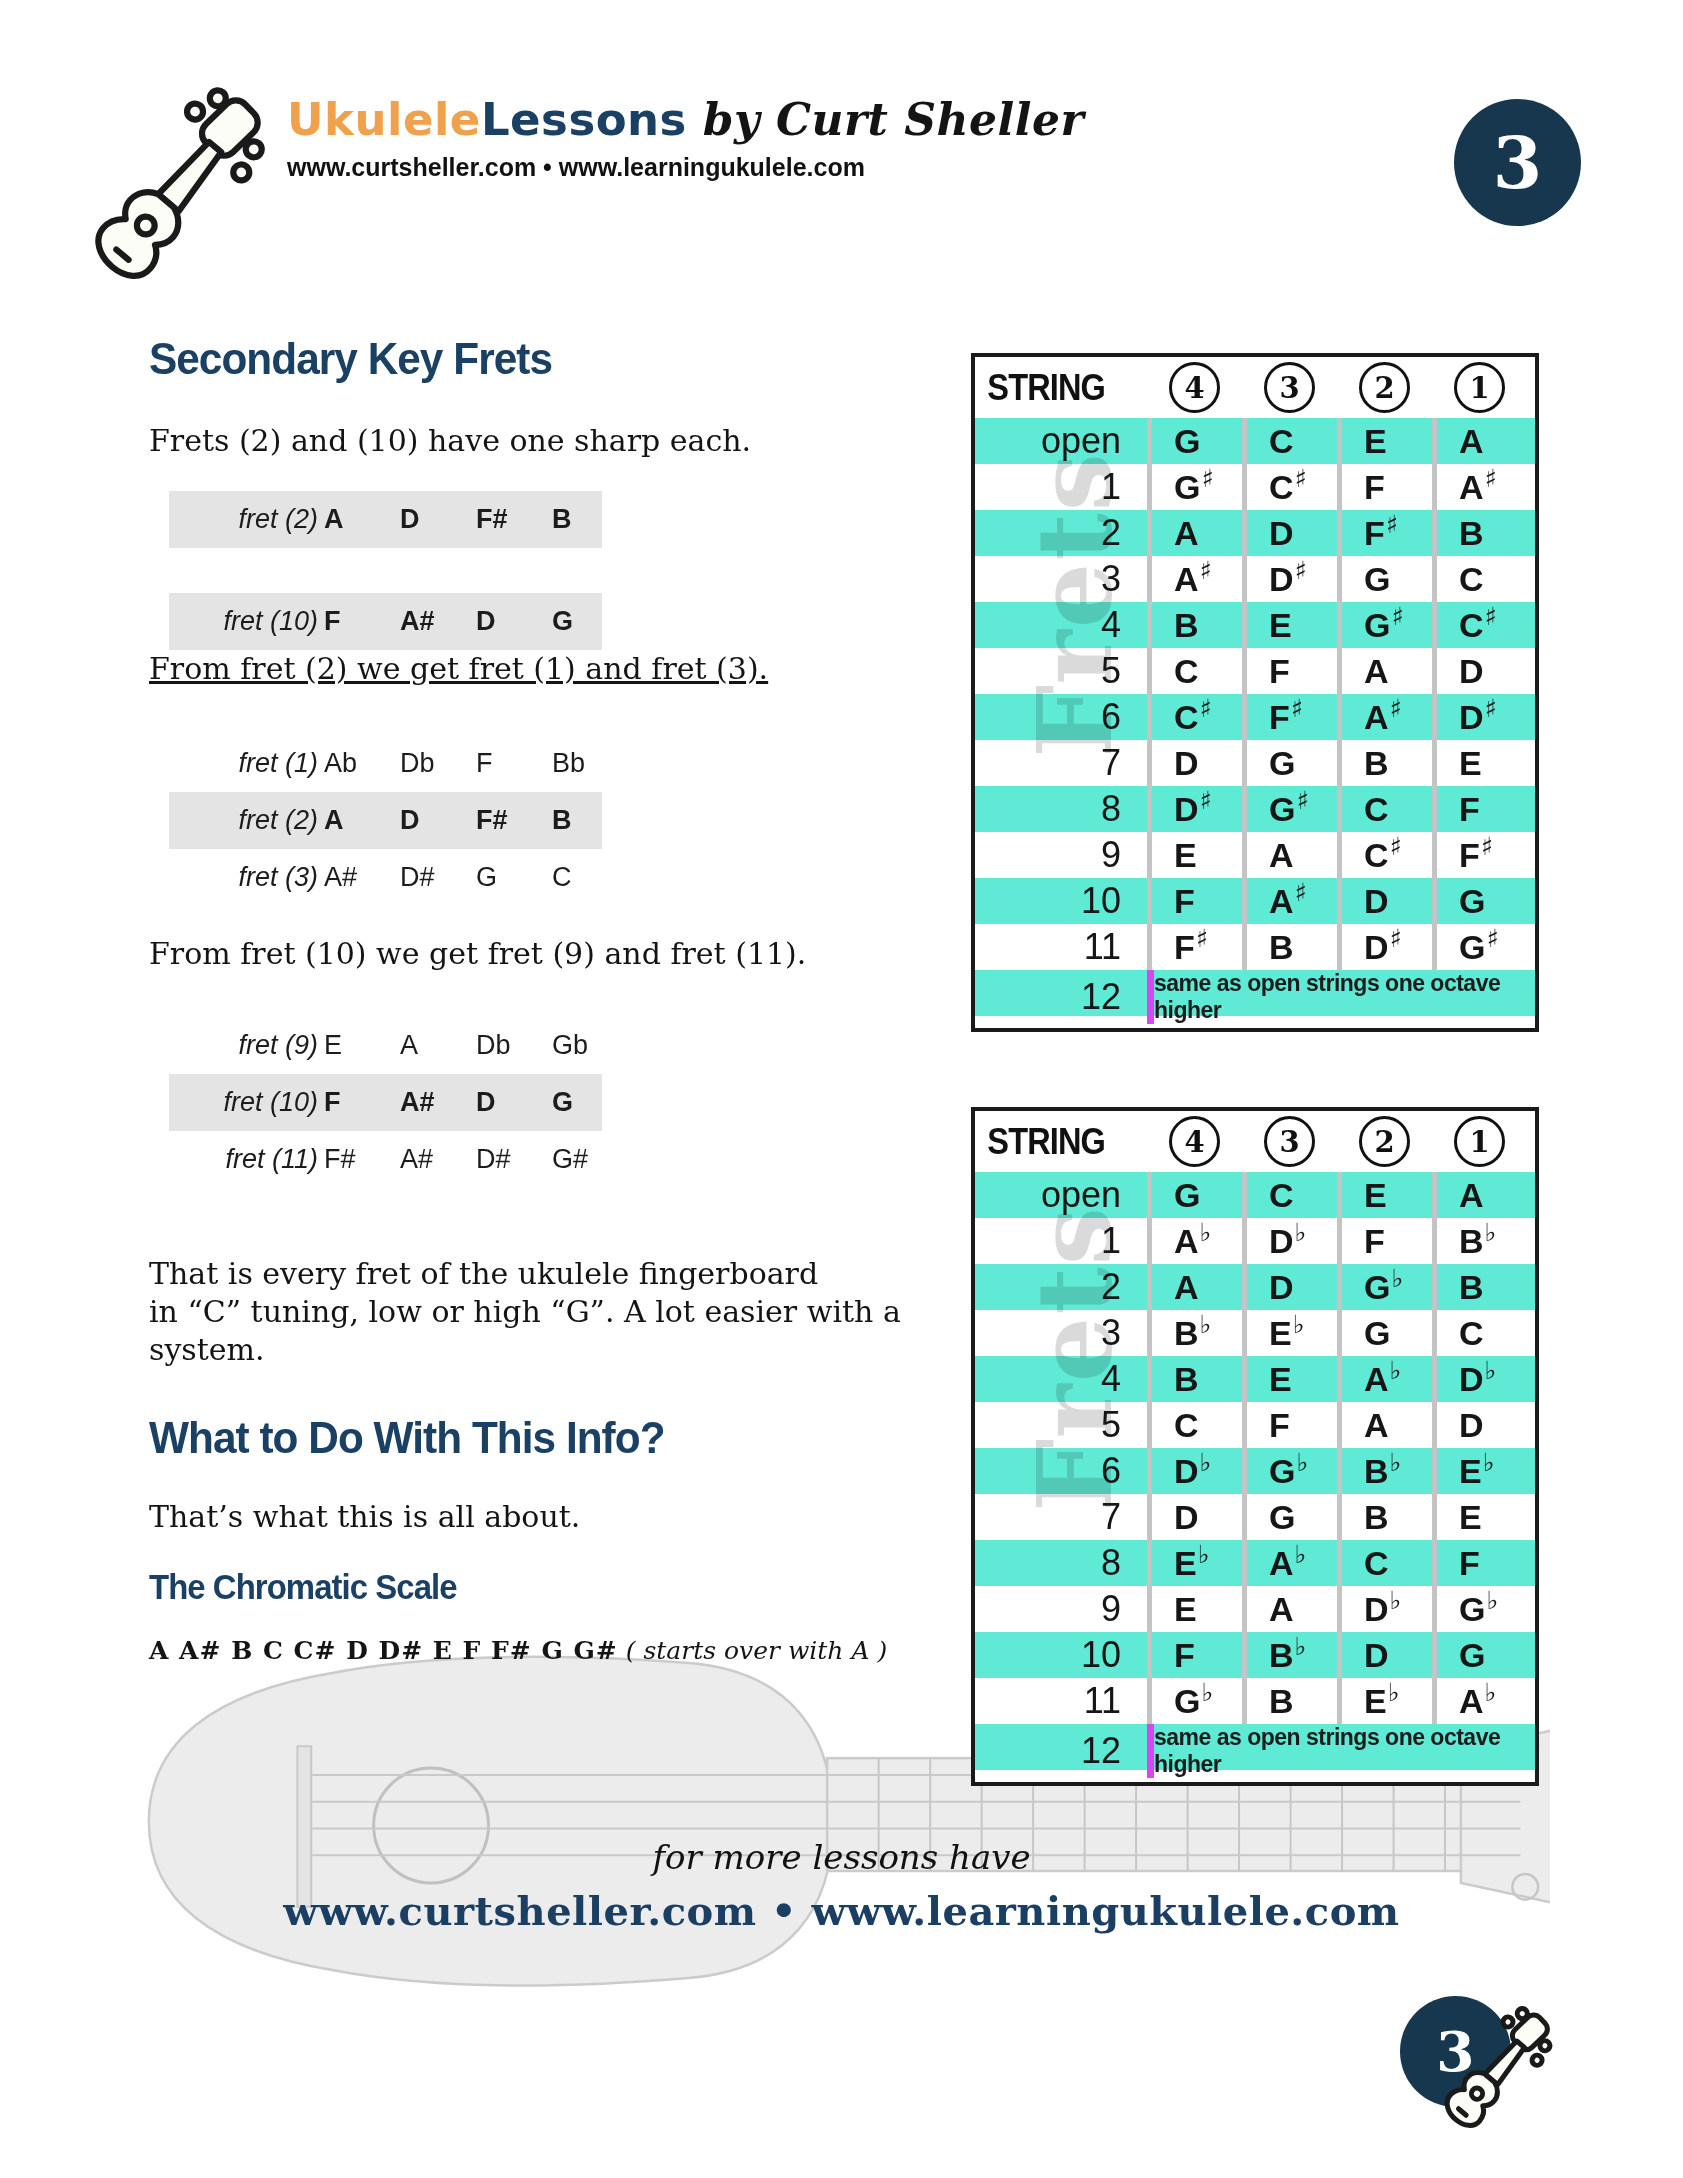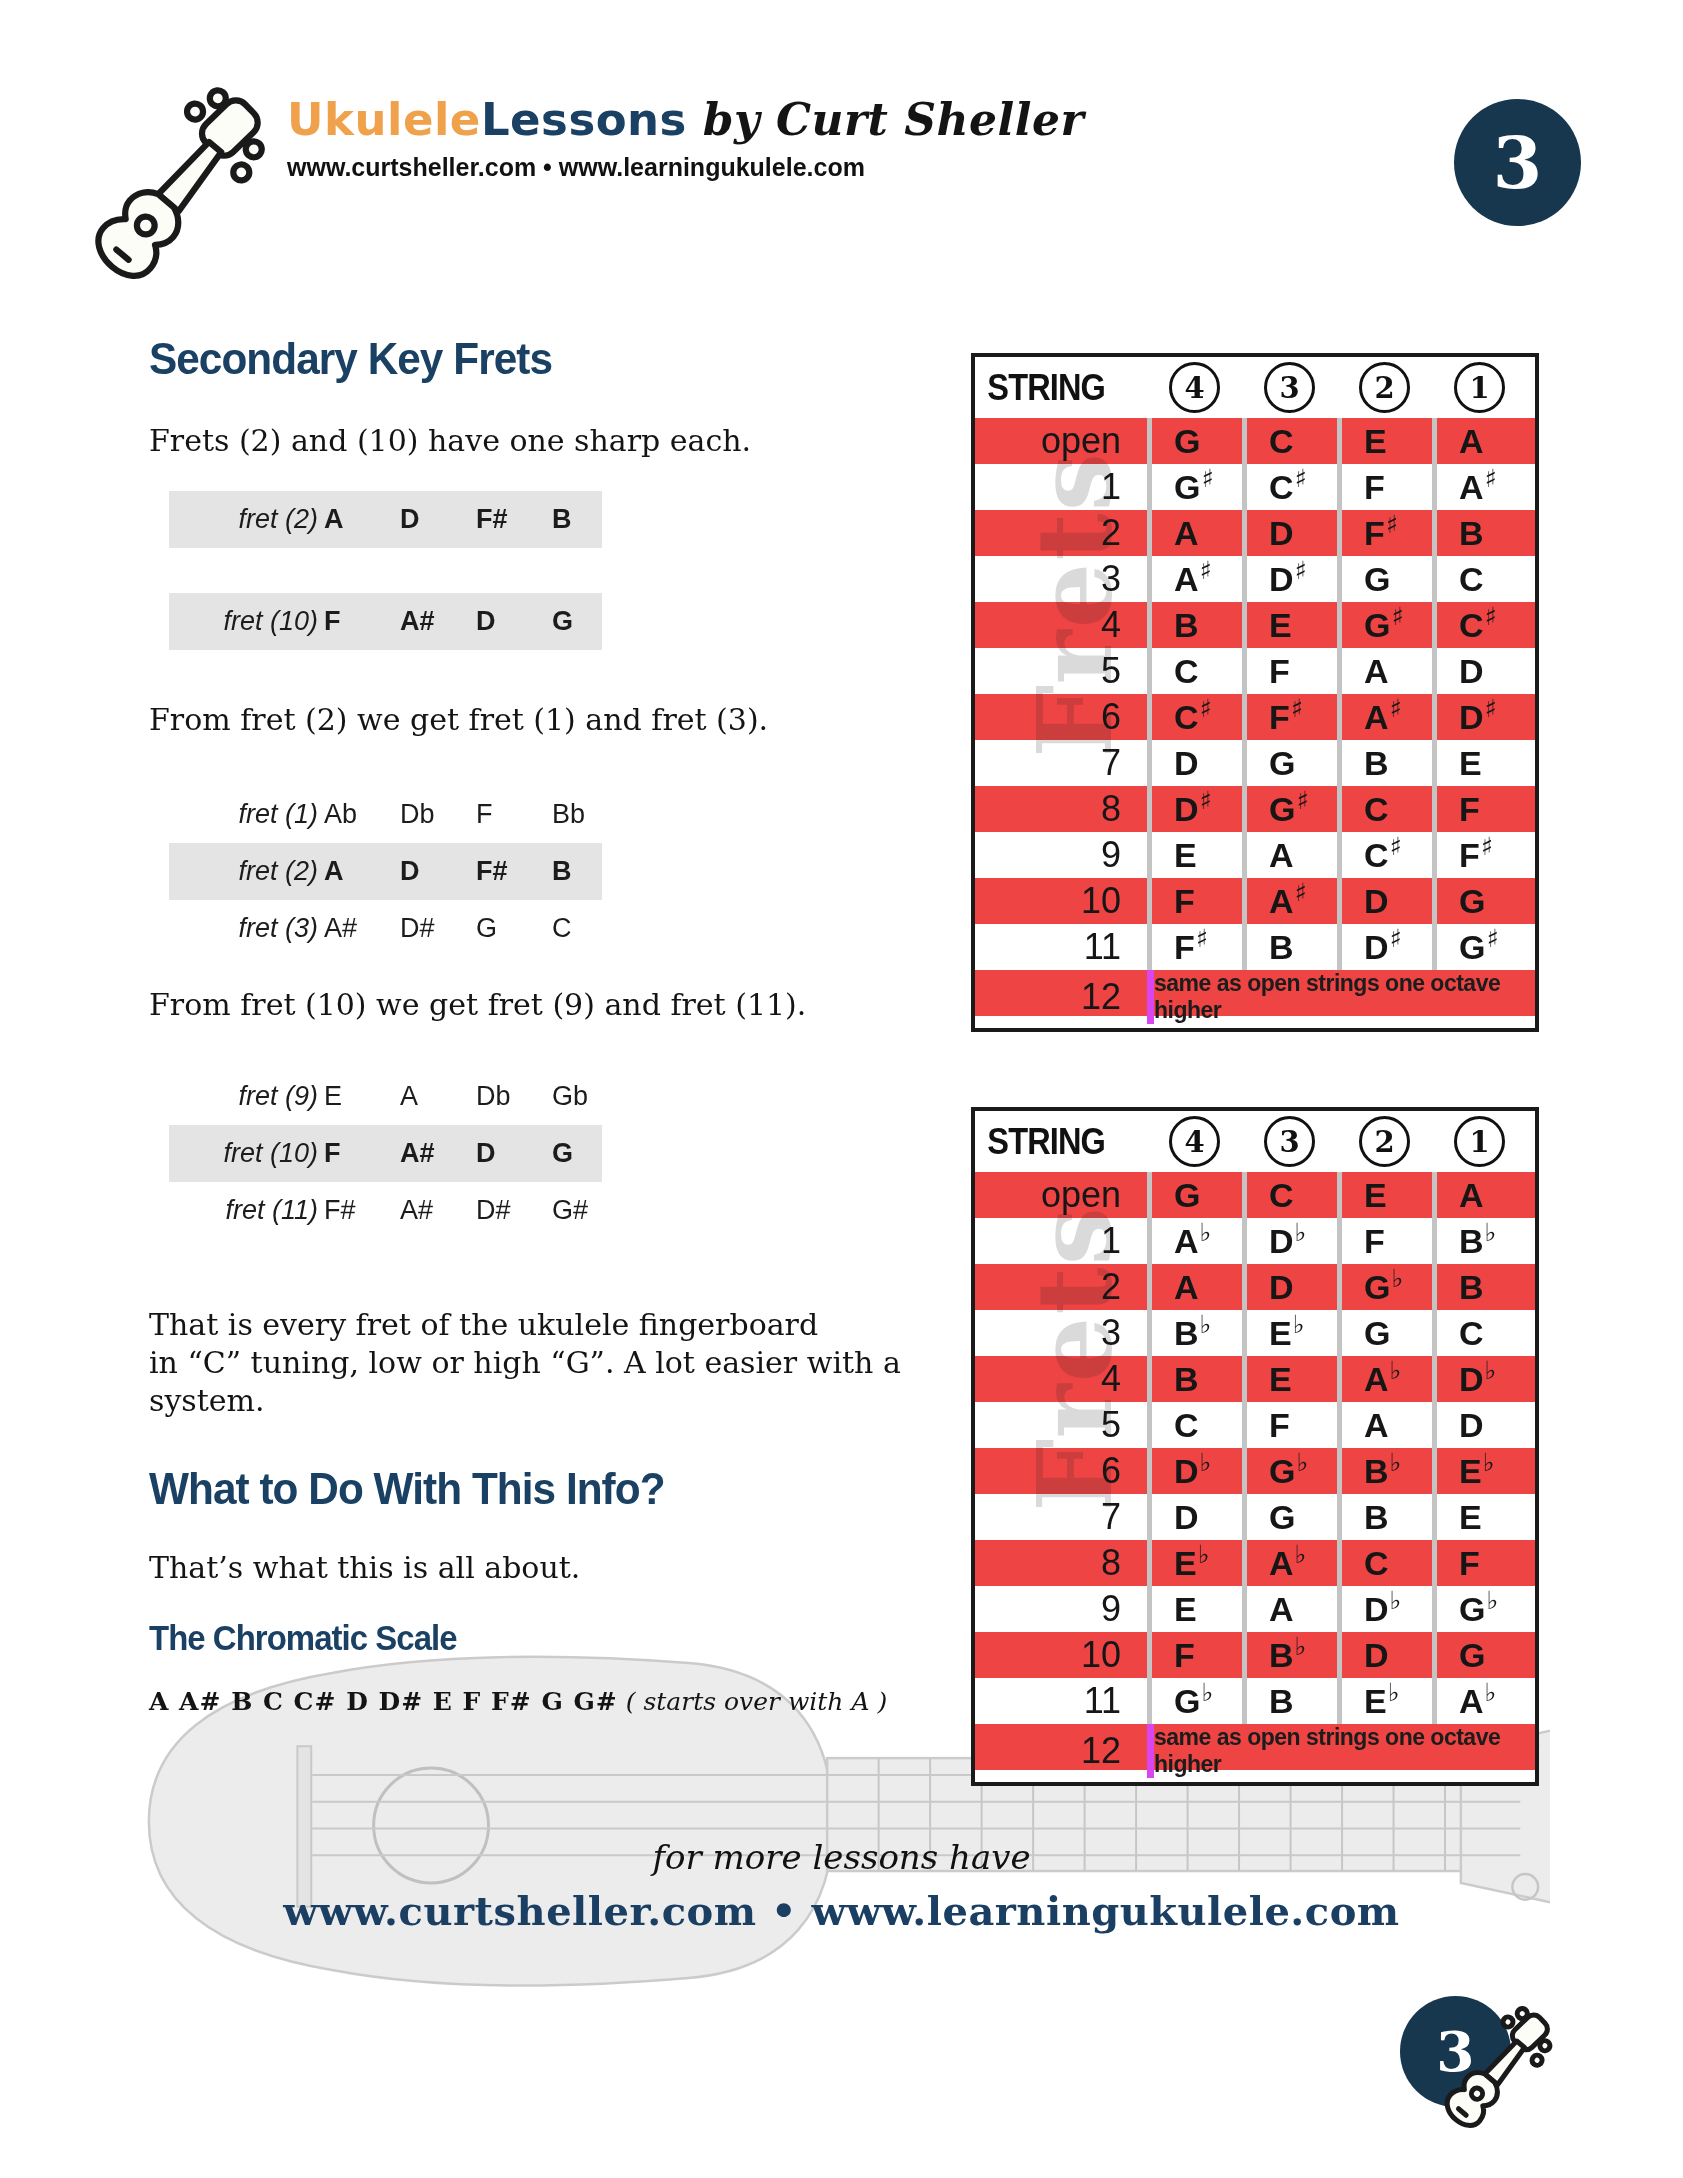--- a/index.html
+++ b/index.html
@@ -30,21 +30,21 @@
   
   .left-col{position:absolute;left:149px;top:336px;width:822px;z-index:2;}
   .h-navy{color:#1A4063;font-weight:bold;letter-spacing:-1px;
           transform:scaleX(0.94);transform-origin:left center;margin:0;}
   h1.h-navy{font-size:45px;line-height:46px;}
   h2.h-navy{font-size:45px;line-height:46px;margin-top:46px;}
   h3.h-navy{font-size:35px;line-height:38px;margin-top:32px;}
   .serif-body{font-family:"DejaVu Serif",serif;font-size:30px;color:#141414;
               margin:0;line-height:38px;}
   .intro{margin-top:40px;}
-  .from2{margin-top:51px;}
+  .from2{text-decoration:underline;}
   .from10{margin-top:29px;}
   .outro{margin-top:67px;}
   .about{margin-top:37px;}
   .chromatic{margin-top:30px;font-family:"DejaVu Serif",serif;font-size:25px;color:#141414;}
   .chromatic-scale{font-weight:bold;letter-spacing:1px;}
   .chromatic-note{font-style:italic;}
 
   
   .minitable{margin-top:31px;width:453px;}
   .mt2{margin-top:47px;}
@@ -65,21 +65,21 @@
   .ft-head{display:grid;grid-template-columns:172px 95px 95px 95px 95px;
            height:61px;align-items:center;}
   .ft-string{font-weight:bold;font-size:37px;letter-spacing:-1px;color:#111;
              transform:scaleX(0.88);transform-origin:left center;padding-left:14px;}
   .ft-circle{width:45px;height:45px;border:3.5px solid #111;border-radius:50%;
              display:flex;align-items:center;justify-content:center;
              font-family:"DejaVu Serif",serif;font-weight:bold;font-size:29px;
              color:#111;justify-self:center;background:#fff;}
   .ft-row{display:grid;grid-template-columns:172px 95px 95px 95px 95px;
           height:46px;align-items:center;}
-  .ft-row.shaded{background:#ef4444;}
+  .ft-row.shaded{background:#5eead4;}
   .ft-num{font-size:36px;color:#161616;text-align:right;padding-right:26px;}
   .ft-note{font-weight:bold;font-size:34px;color:#161616;padding-left:22px;
            border-left:5px solid #C4C4C4;height:100%;display:flex;align-items:center;}
   .acc{font-family:"DejaVu Sans",sans-serif;font-size:25px;font-weight:bold;
        position:relative;top:-9px;margin-left:1px;}
   .ft-merge{grid-column:2/6;border-left:7px solid #d946ef;height:100%;
             display:flex;align-items:center;justify-content:center;
             font-weight:bold;font-size:23px;color:#1c1c1c;
             letter-spacing:-0.5px;}
   .ft-wm{position:absolute;left:-54px;top:188px;width:307px;height:119px;

